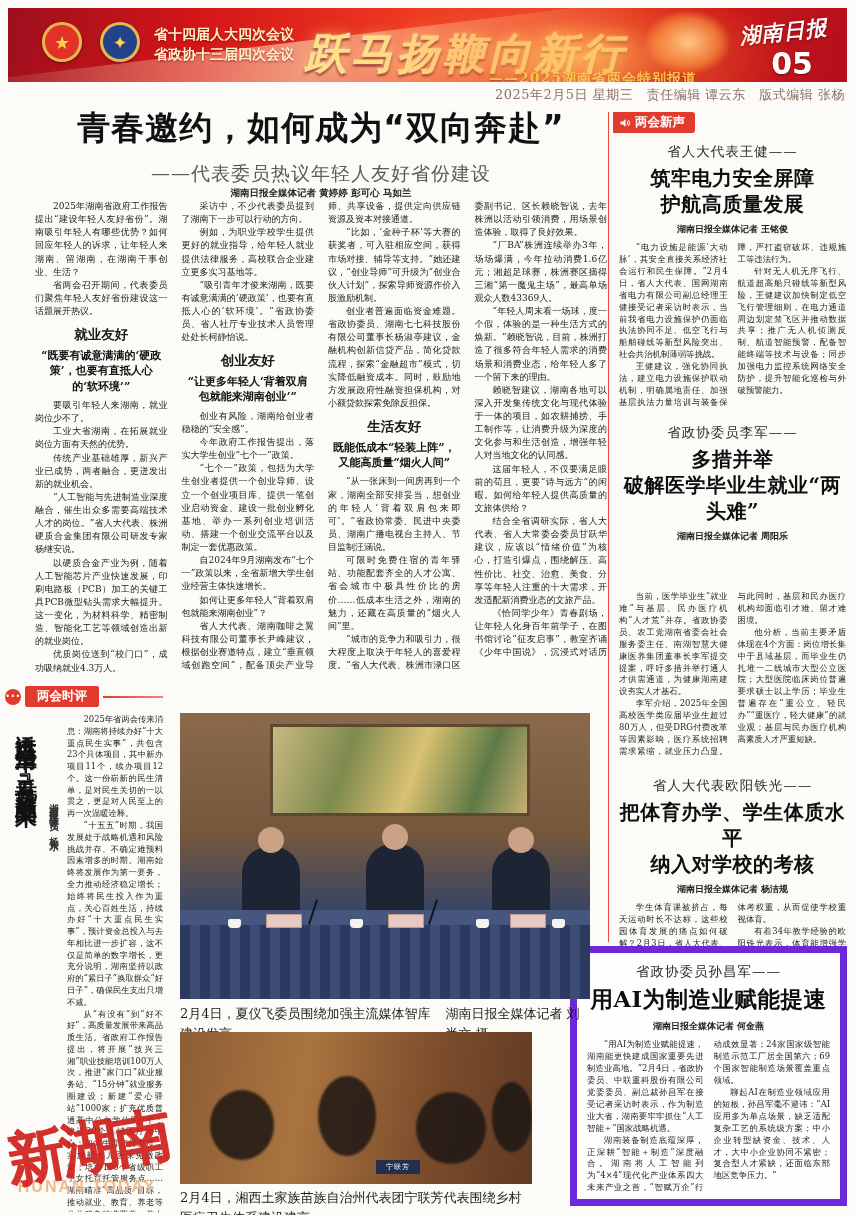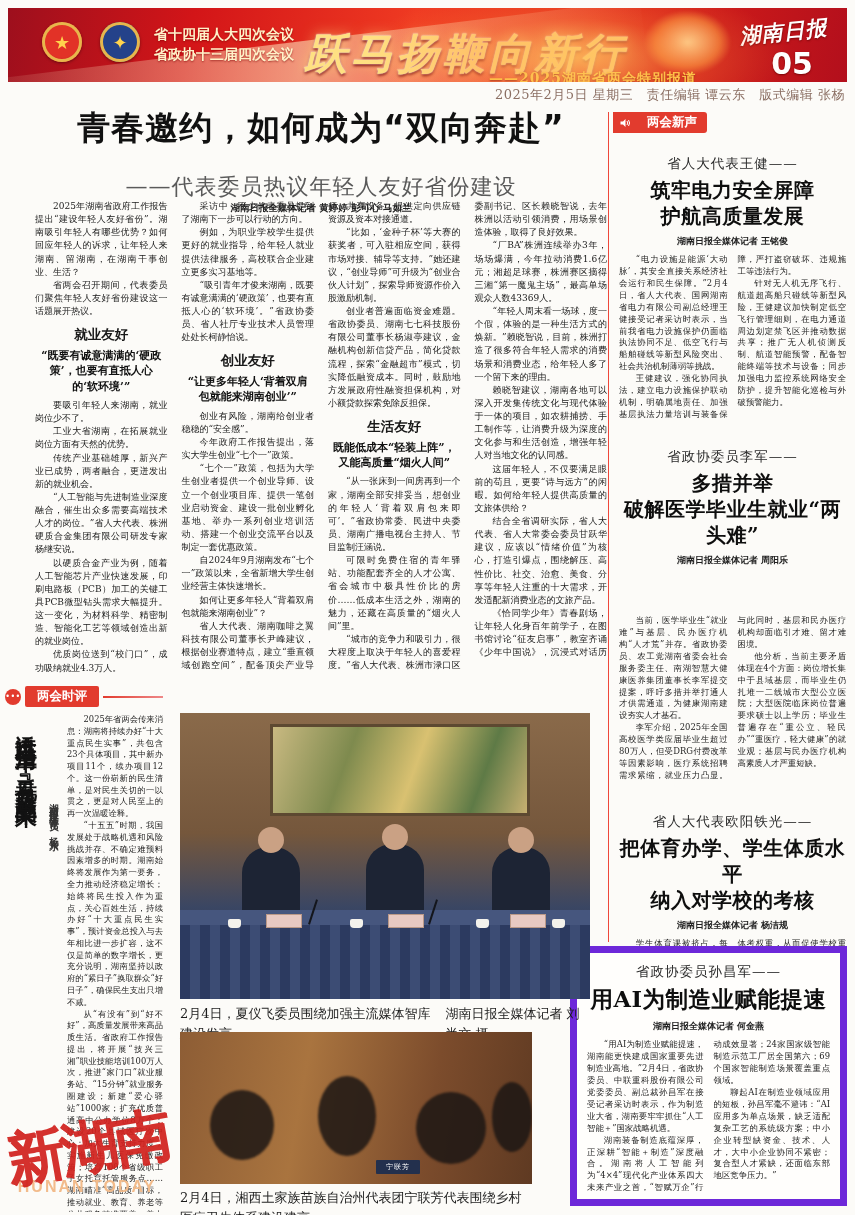--- a/index.html
+++ b/index.html
@@ -29,21 +29,21 @@
           filter:blur(1px);}
   .paper-name{position:absolute;right:16px;top:10px;width:95px;text-align:center;font-size:21px;font-weight:900;
           font-style:italic;color:#ffffff;transform:rotate(-6deg);letter-spacing:1px;text-shadow:0 1px 2px rgba(90,0,0,.7);}
   .page-no{position:absolute;right:34px;top:38px;font-size:30px;font-weight:bold;color:#ffffff;
           font-family:"DejaVu Sans","Liberation Sans",sans-serif;text-shadow:0 1px 2px rgba(90,0,0,.7);}
   .dateline{position:absolute;right:10px;top:86px;width:420px;text-align:right;font-size:13px;color:#8b6f63;letter-spacing:.5px;}
   
   .main-head{position:absolute;left:35px;top:106px;width:572px;text-align:center;}
   .main-head h1{margin:0;font-family:"DejaVu Sans","Liberation Sans",sans-serif;font-size:33px;font-weight:900;
           letter-spacing:1px;color:#111;text-align:center;}
-  .main-sub{margin-top:21px;font-size:22px;color:#5a5a5a;letter-spacing:1px;}
+  .main-sub{margin-top:10px;font-size:19px;color:#5a5a5a;letter-spacing:1px;}
   .main-byline{font-size:9.5px;font-weight:bold;color:#222;}
   .main-article{position:absolute;left:35px;top:200px;width:572px;height:484px;overflow:hidden;
           column-count:4;column-gap:14px;font-size:9px;line-height:1.46;text-align:justify;color:#191919;}
   .fl{margin:0;}
   .fl-p{text-indent:2em;}
   .fl-h{text-indent:0;text-align:center;font-family:"DejaVu Sans","Liberation Sans",sans-serif;
         font-weight:900;font-size:13.5px;margin:7px 0 3px;break-after:avoid;}
   .fl-q{text-indent:0;text-align:center;font-weight:bold;font-size:11px;line-height:1.4;margin:0 4px 5px;color:#101010;}
   
   .commentary{position:absolute;left:5px;top:686px;width:158px;height:529px;}
@@ -59,25 +59,25 @@
         font-size:9.5px;font-weight:bold;color:#333;letter-spacing:2px;}
   .comm-body{position:absolute;left:62px;top:28px;width:96px;height:498px;overflow:hidden;
         font-size:8.3px;line-height:1.42;text-align:justify;color:#242424;}
   .xhn-logo{position:absolute;left:-6px;top:432px;width:176px;text-align:center;pointer-events:none;}
   .xhn-logo .zi{font-size:58px;font-weight:900;color:#d1221e;transform:rotate(-10deg);display:block;line-height:1;
         text-shadow:1px 1px 0 #d1221e;opacity:.93;letter-spacing:-4px;}
   .xhn-logo .en{display:block;margin-top:2px;font-family:Liberation Sans, sans-serif;font-weight:bold;
         font-size:16px;letter-spacing:2px;color:#f2bb8b;}
   
   .voices{position:absolute;left:608px;top:112px;width:239px;height:830px;border-left:1.5px solid #ef473a;}
-  .voice-tab{display:inline-flex;align-items:center;gap:16px;background:#e23b2e;color:#fff;margin-left:4px;
+  .voice-tab{display:inline-flex;align-items:center;gap:4px;background:#e23b2e;color:#fff;margin-left:4px;
         font-family:"DejaVu Sans","Liberation Sans",sans-serif;font-weight:bold;font-size:12.5px;
         padding:2px 10px 2px 6px;border-radius:0 3px 3px 0;}
   .v-article{padding:0 2px 0 10px;}
-  .v-kicker{text-align:center;font-size:13.5px;color:#2b2b2b;letter-spacing:1px;margin-top:22px;}
+  .v-kicker{text-align:center;font-size:13.5px;color:#2b2b2b;letter-spacing:1px;margin-top:10px;}
   .v-headline{text-align:center;font-weight:900;font-size:20px;line-height:1.3;color:#0e0e0e;margin-top:4px;letter-spacing:.5px;}
   .v-byline{text-align:center;font-size:9px;font-weight:bold;color:#222;margin:6px 0 6px;}
   .v-body{column-count:2;column-gap:10px;font-size:8.4px;line-height:1.42;text-align:justify;color:#1d1d1d;overflow:hidden;}
   .v-body-1{height:172px;} .v-body-2{height:176px;margin-top:48px;} .v-body-3{height:130px;}
   
   .redbox{position:absolute;left:570px;top:946px;width:277px;height:260px;border:7px solid #6d28d9;background:#fffefc;
         box-sizing:border-box;padding:6px 10px 4px;}
   .redbox .v-kicker{margin-top:4px;}
   .redbox .v-headline{font-size:22.5px;}
   .redbox .v-body{height:172px;}

